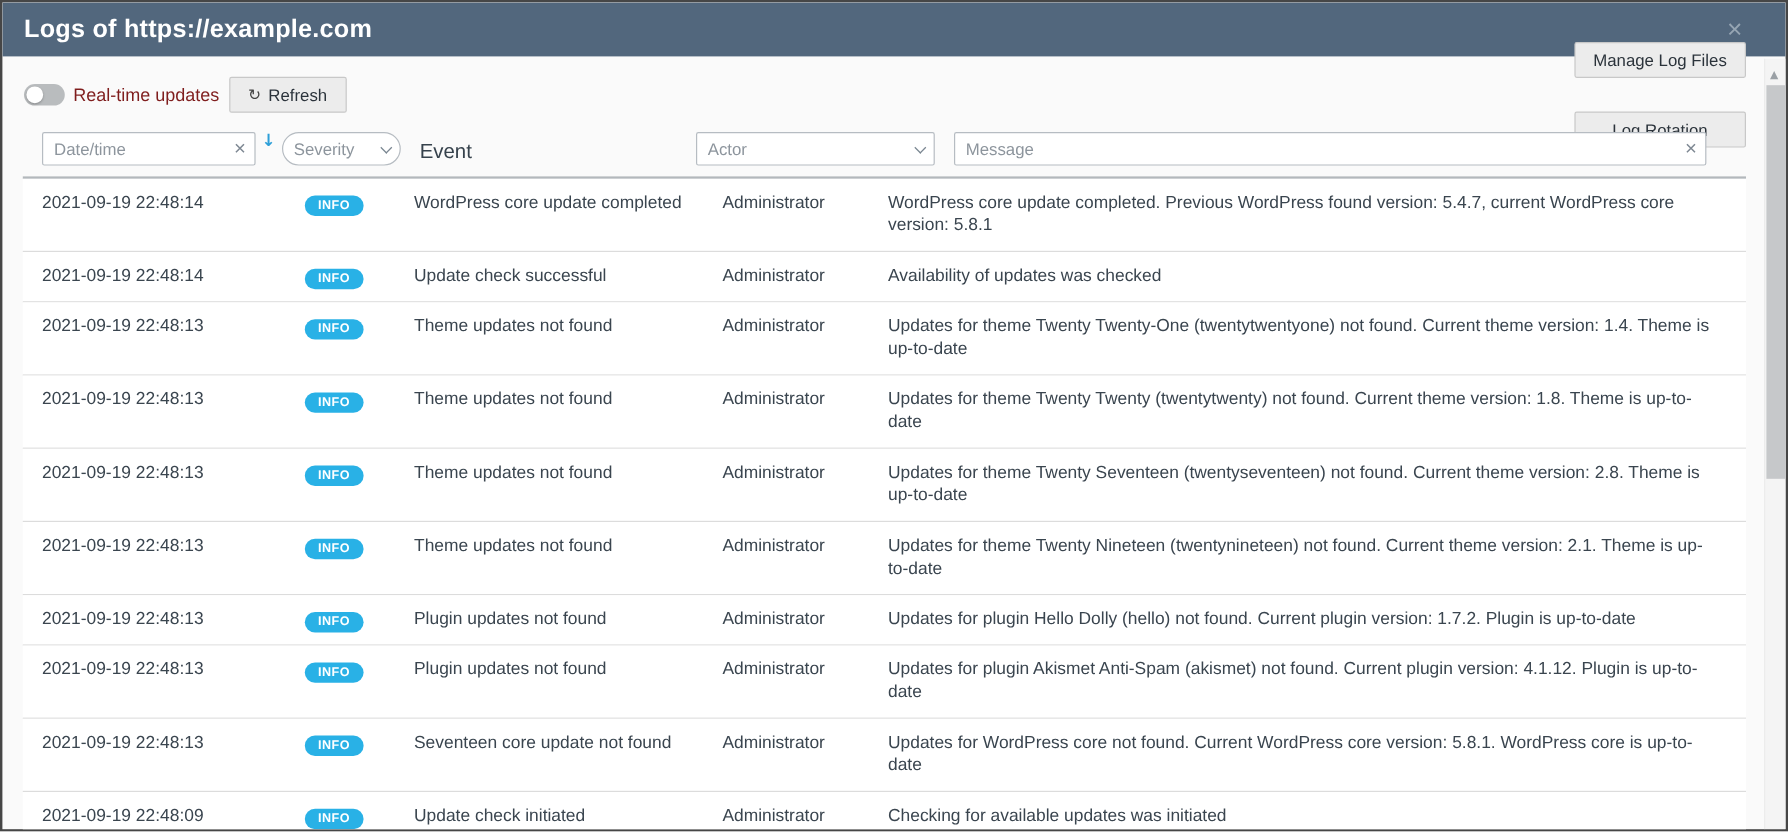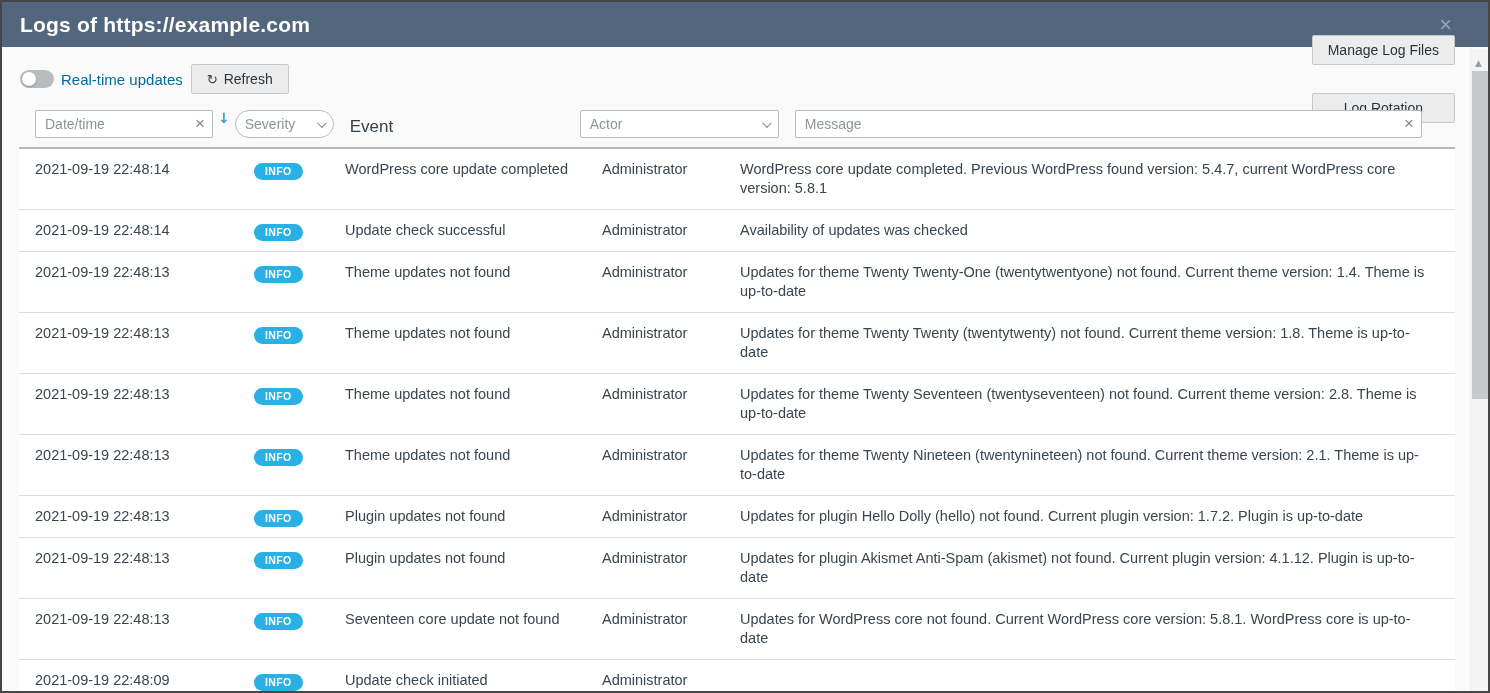--- a/index.html
+++ b/index.html
@@ -55,21 +55,21 @@
   }
   .toggle .knob {
     position: absolute; left: 2px; top: 2px;
     width: 14px; height: 14px;
     background: #fff; border-radius: 50%;
     box-shadow: 0 1px 2px rgba(0,0,0,.25);
   }
   .toggle-label {
     margin-left: 7px;
     font-size: 15px;
-    color: #0369a1;
+    color: #7f1d1d;
   }
   .btn {
     display: inline-flex; align-items: center; justify-content: center;
     background: #ececec;
     border: 1px solid #c8c8c8;
     border-radius: 2px;
     font-size: 14px;
     color: #2b333b;
     padding: 6px 15px;
     cursor: pointer;
@@ -338,20 +338,21 @@
         <span class="cell-message">Updates for WordPress core not found. Current WordPress core version: 5.8.1. WordPress core is up-to-date</span>
       </div>
 
       <div class="log-row">
         <span class="cell-datetime">2021-09-19 22:48:09</span>
         <span class="cell-severity">
           <span class="badge">INFO</span>
         </span>
         <span class="cell-event">Update check initiated</span>
         <span class="cell-actor">Administrator</span>
+        <span class="cell-message">Checking for available updates was initiated</span>
       </div>
     </div>
 
   <div class="scrollbar">
     <span class="scroll-up">▲</span>
     <span class="scroll-thumb"></span>
   </div>
 
 </div>
 

